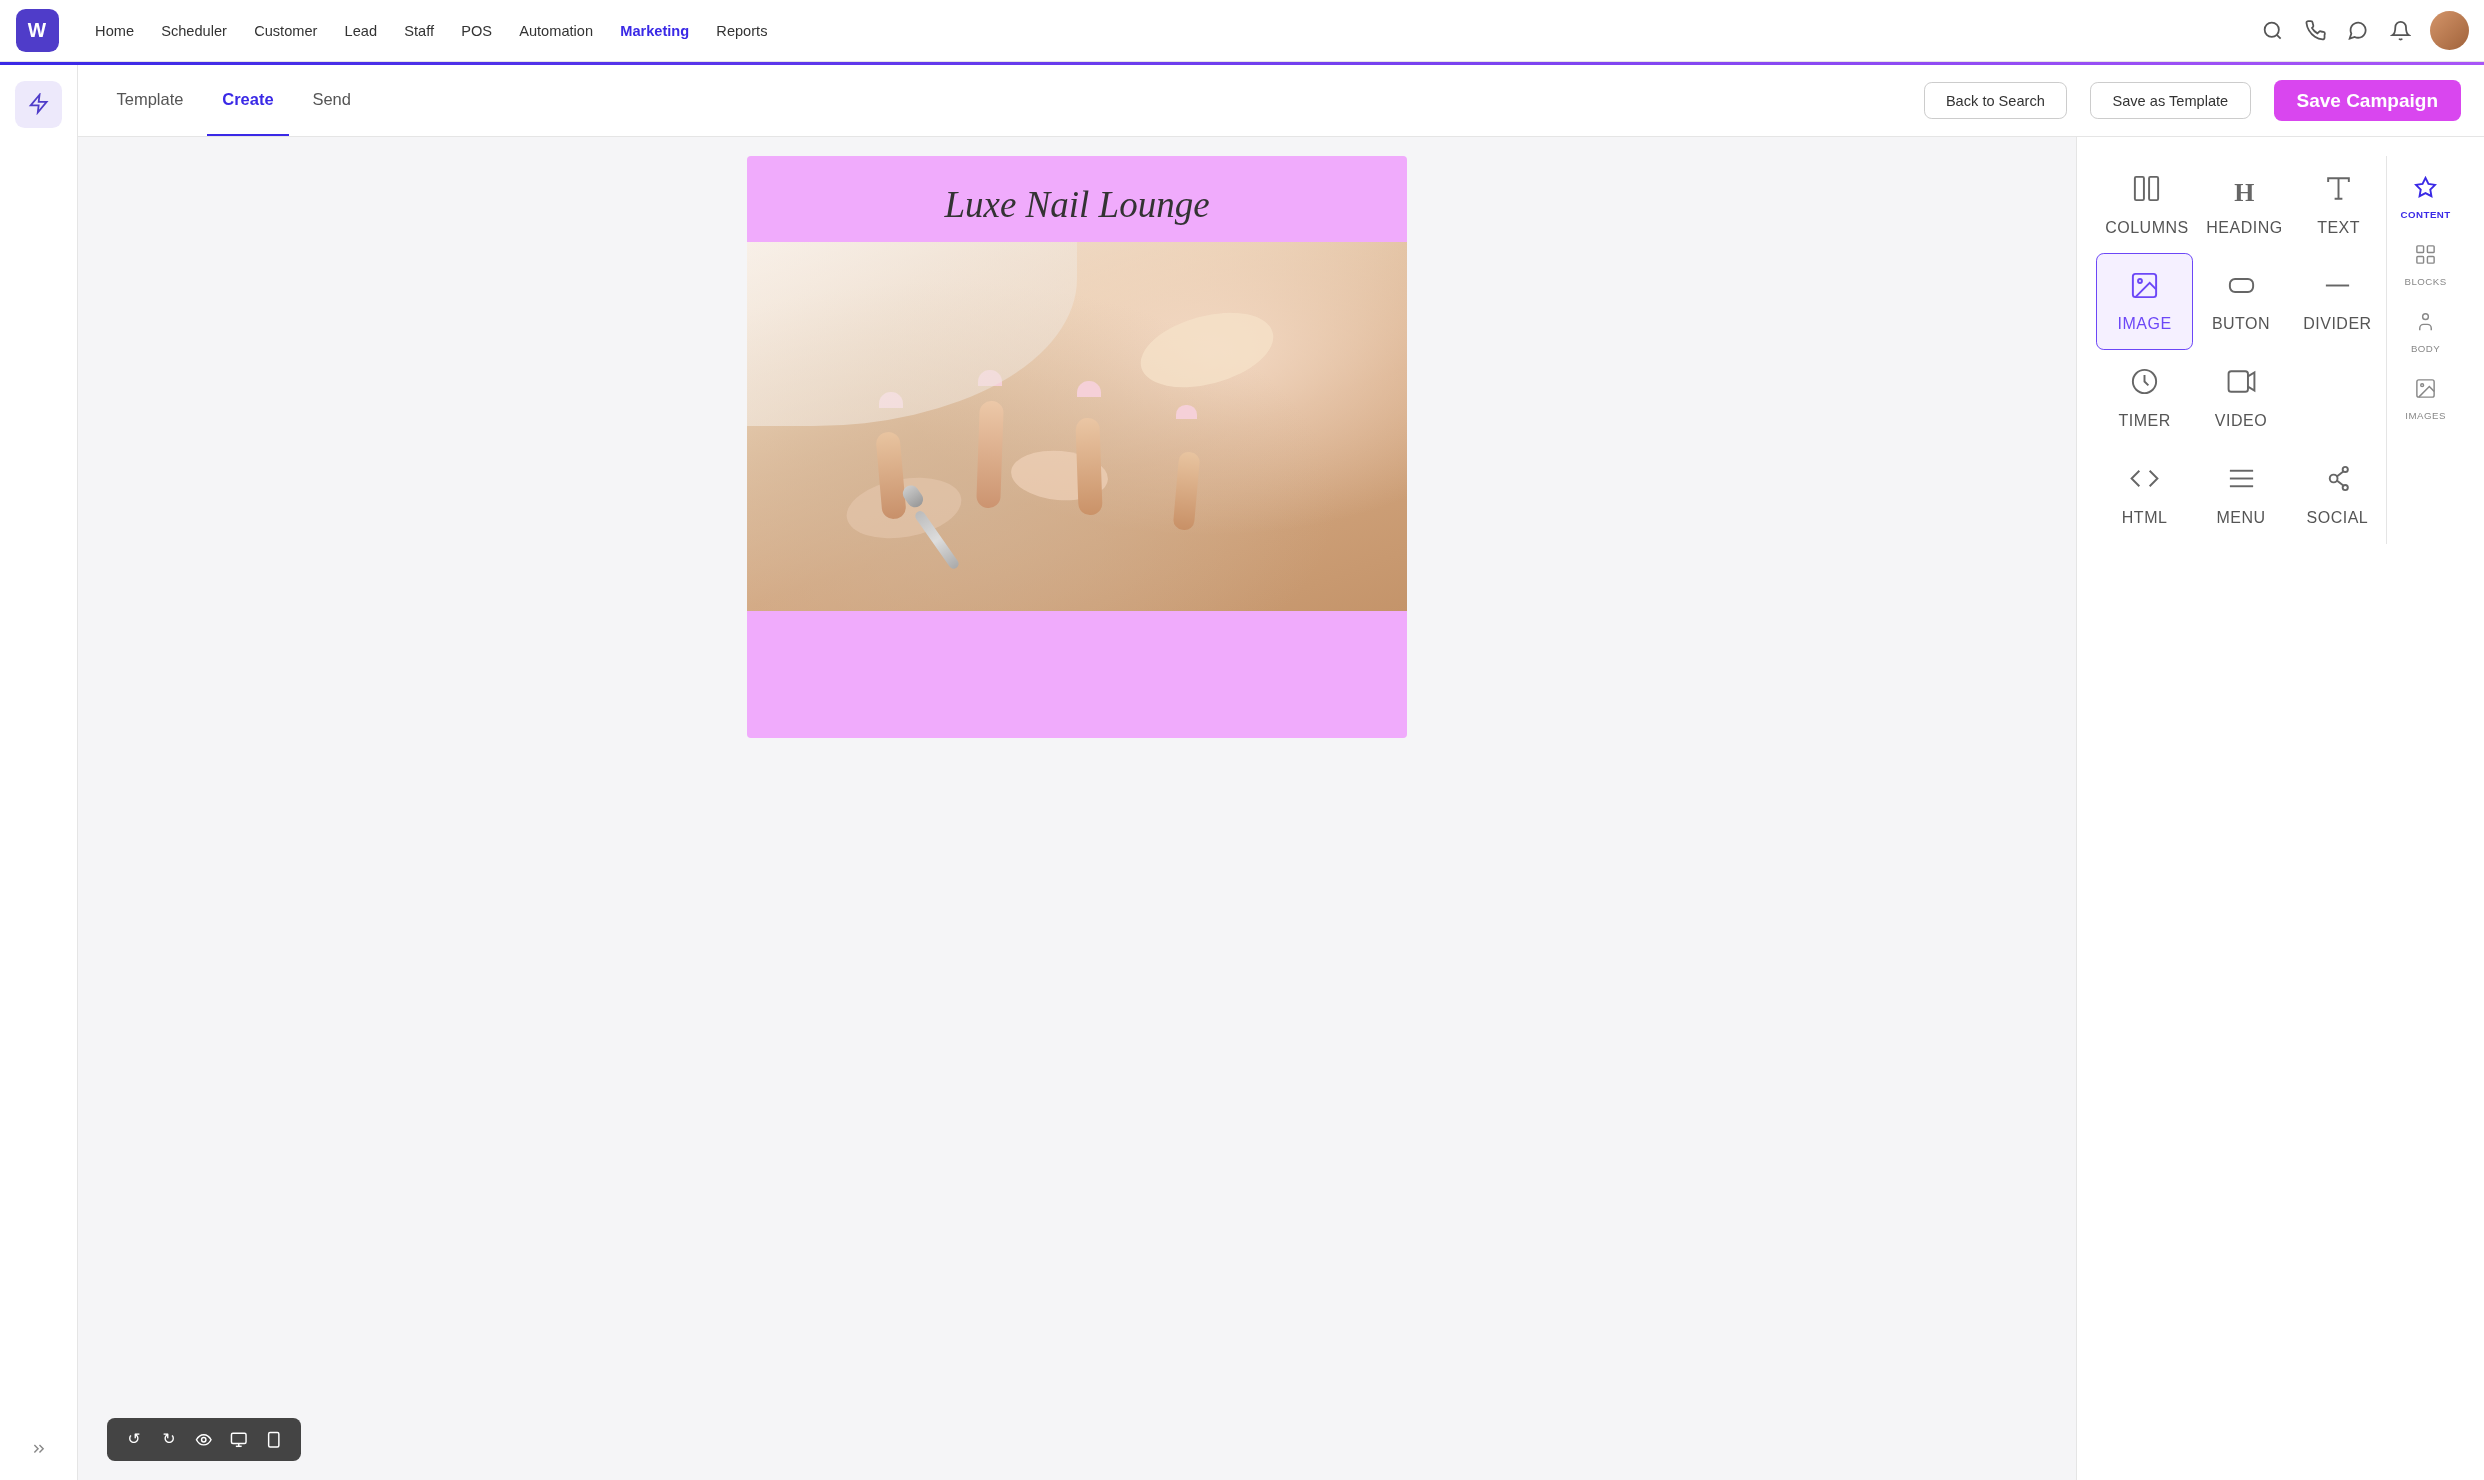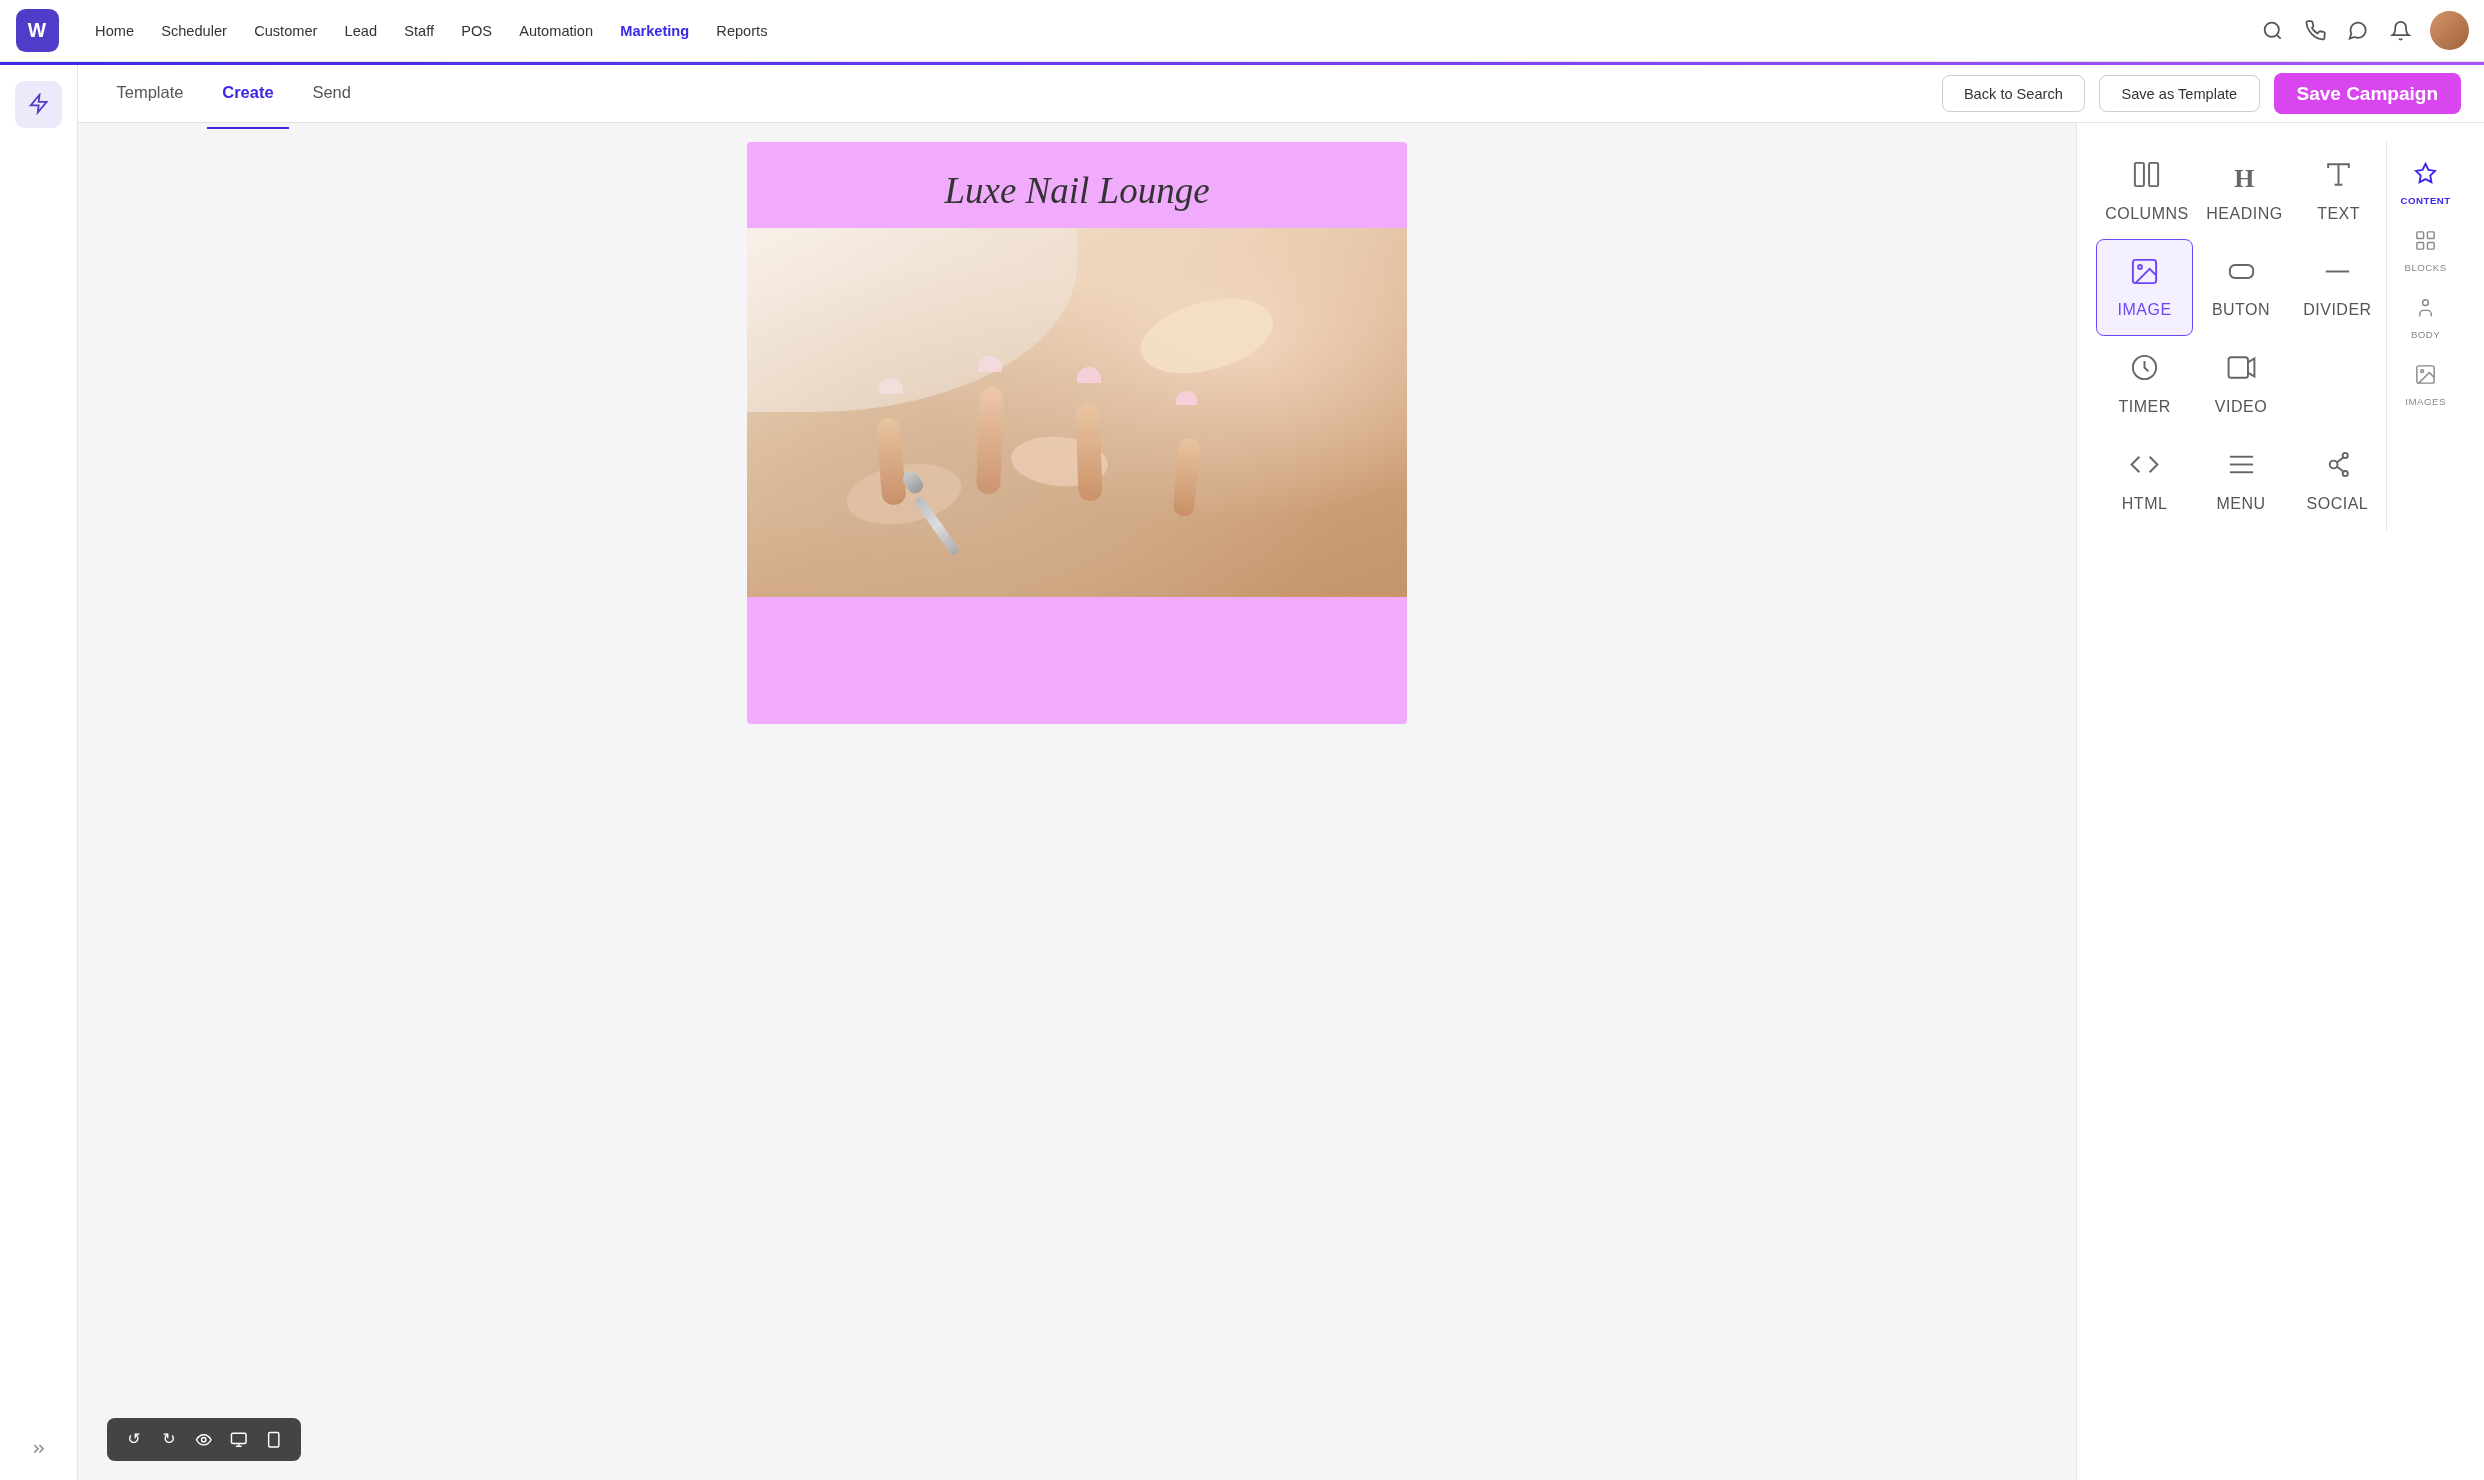--- a/index.html
+++ b/index.html
@@ -50,29 +50,29 @@
     }
 
     
     .main-content {
       flex: 1; display: flex; flex-direction: column; overflow: hidden; background: #f5f5f7;
     }
 
     
     .sub-tabs {
       background: #fff; border-bottom: 1px solid #e5e5e5;
-      display: flex; align-items: center; padding: 0 23px; height: 58px;
+      display: flex; align-items: center; padding: 0 23px; height: 72px;
     }
     .sub-tab {
       padding: 0 15.5px; height: 70px; display: flex; align-items: center;
       font-size: 16.5px; color: #555; cursor: pointer; border-bottom: 2.9px solid transparent;
       margin-right: 7.8px;
     }
     .sub-tab.active { color: #3a29e6; font-weight: 600; border-bottom: 2.9px solid #3a29e6; }
-    .sub-tabs-actions { display: flex; gap: 14px; margin-left: auto; align-items: center; }
+    .sub-tabs-actions { display: flex; gap: 23px; margin-left: auto; align-items: center; }
     .btn-outline {
       padding: 9.7px 21.3px; border: 1.5px solid #ccc; border-radius: 7.8px;
       background: #fff; font-size: 14.6px; color: #333; cursor: pointer; white-space: nowrap;
     }
     .btn-primary {
       padding: 9.7px 23px; border: none; border-radius: 7.8px;
       background: #d946ef; font-size: 19px; color: #fff; cursor: pointer; white-space: nowrap;
       font-weight: 600;
     }
 

